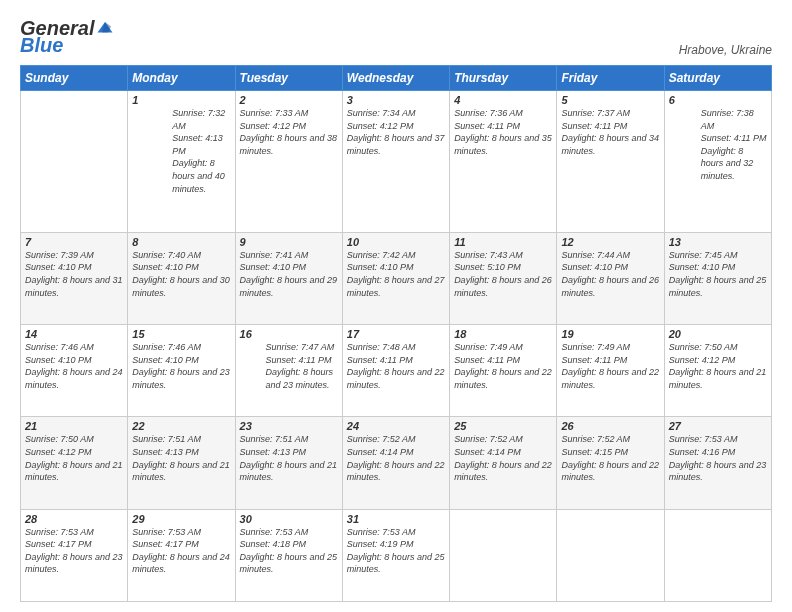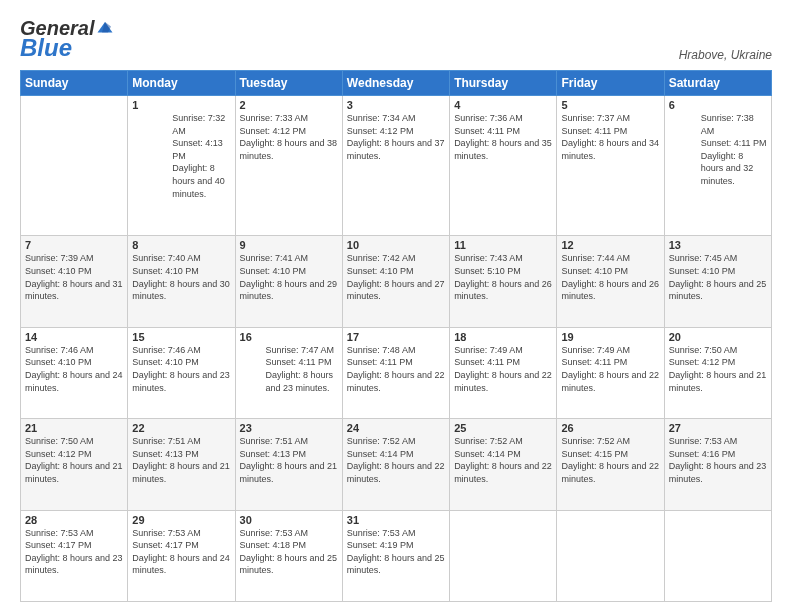--- a/index.html
+++ b/index.html
@@ -53,20 +53,21 @@
       line-height: 1.1;
     }
     .location {
       font-size: 12px;
       color: #555;
     }
     .calendar {
       width: 100%;
       border-collapse: collapse;
       flex: 1;
+      font-style: italic;
     }
     .calendar thead tr th {
       background-color: #2e75c9;
       color: #fff;
       font-size: 12px;
       font-weight: bold;
       padding: 5px 4px;
       text-align: left;
       border: 1px solid #4a8fd4;
     }
@@ -103,21 +104,21 @@
 <div class="page">
   <div class="header">
     <div class="logo">
       <div class="logo-text">
         <span class="logo-general">General</span>
         <svg class="logo-icon" viewBox="0 0 24 24">
           <polygon points="2,18 12,4 22,18" fill="#2e75c9"></polygon>
           <polygon points="8,18 16,18 20,10 12,4" fill="#1a50a0" opacity="0.5"></polygon>
         </svg>
       </div>
-      <div style="font-size:24px;font-weight:bold;color:#2e75c9;margin-top:-4px;">Blue</div>
+      <div style="font-size:20px;font-weight:bold;color:#2e75c9;margin-top:-4px;">Blue</div>
     </div>
     <div class="title-block">
       <div class="location">Hrabove, Ukraine</div>
     </div>
   </div>
 
   <table class="calendar">
     <thead>
       <tr>
         <th>Sunday</th>

